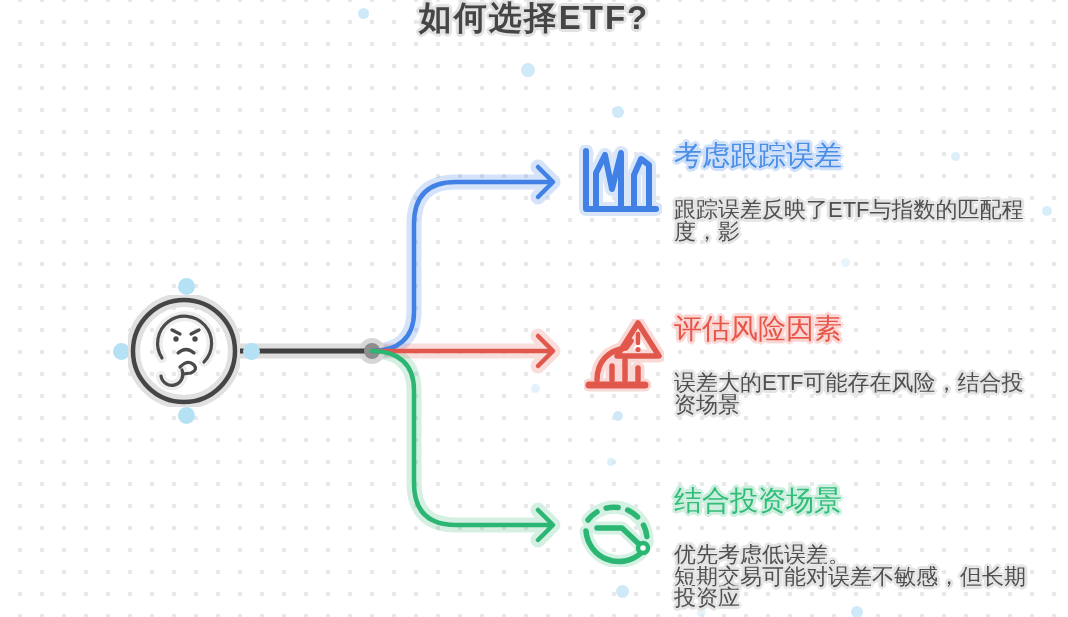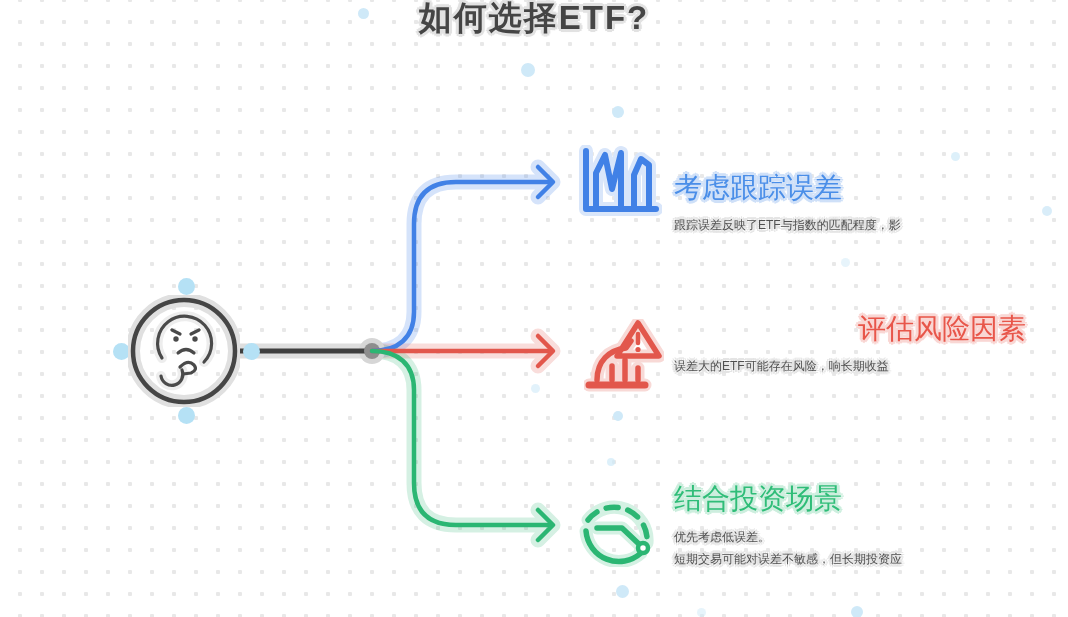--- a/index.html
+++ b/index.html
@@ -23,24 +23,24 @@
           2px 2px #cfe0f8,-2px 2px #cfe0f8,2px -2px #cfe0f8,-2px -2px #cfe0f8;}
   .halo-r{text-shadow:0 0 4px #f9d7d4,3px 0 #f9d7d4,-3px 0 #f9d7d4,0 3px #f9d7d4,0 -3px #f9d7d4,
           2px 2px #f9d7d4,-2px 2px #f9d7d4,2px -2px #f9d7d4,-2px -2px #f9d7d4;}
   .halo-gr{text-shadow:0 0 4px #cdeede,3px 0 #cdeede,-3px 0 #cdeede,0 3px #cdeede,0 -3px #cdeede,
           2px 2px #cdeede,-2px 2px #cdeede,2px -2px #cdeede,-2px -2px #cdeede;}
   .connectors{position:absolute;left:0;top:0;pointer-events:none;}
   .center-node{position:absolute;left:128px;top:295px;width:112px;height:112px;}
   .handle{position:absolute;width:17px;height:17px;border-radius:50%;background:#b5e1f5;}
   .bdot{position:absolute;border-radius:50%;background:#cfe9f8;}
   .branch{position:absolute;left:674px;width:352px;}
-  .b1{top:139px;} .b2{top:312px;} .b3{top:484px;font-family:Liberation Mono, monospace;}
+  .b1{top:139px;} .b2{top:312px;} .b3{top:484px;}
   .btitle{font-size:28px;line-height:33px;font-weight:normal;}
-  .b1 .btitle{color:#4a8ee8;margin-top:32px;} .b2 .btitle{color:#e8564a;text-align:right;} .b3 .btitle{color:#2fbd78;}
-  .bdesc{margin-top:11px;font-size:12px;line-height:21.5px;color:#4f4f4f;}
+  .b1 .btitle{color:#4a8ee8;} .b2 .btitle{color:#e8564a;} .b3 .btitle{color:#2fbd78;}
+  .bdesc{margin-top:27px;font-size:22px;line-height:21.5px;color:#4f4f4f;}
   .bicon{position:absolute;}
   .bicon-1{left:578px;top:145px;} .bicon-2{left:584px;top:319px;} .bicon-3{left:577px;top:487px;}
 </style>
 </head>
 <body>
 
 <div class="canvas">
 
   <span class="bdot" style="left:358px;top:8px;width:11px;height:11px;"></span>
   <span class="bdot" style="left:521px;top:63px;width:14px;height:14px;"></span>
@@ -156,21 +156,21 @@
   <div class="branch b1">
     <div class="btitle halo-b">考虑跟踪误差</div>
     <div class="bdesc halo-g">
       <div>跟踪误差反映了ETF与指数的匹配程度，影</div>
     </div>
   </div>
 
   <div class="branch b2">
     <div class="btitle halo-r">评估风险因素</div>
     <div class="bdesc halo-g">
-      <div>误差大的ETF可能存在风险，响长期收益</div>
+      <div>误差大的ETF可能存在风险，结合投资场景</div>
     </div>
   </div>
 
   <div class="branch b3">
     <div class="btitle halo-gr">结合投资场景</div>
     <div class="bdesc halo-g">
       <div>优先考虑低误差。</div>
       <div>短期交易可能对误差不敏感，但长期投资应</div>
     </div>
   </div>

